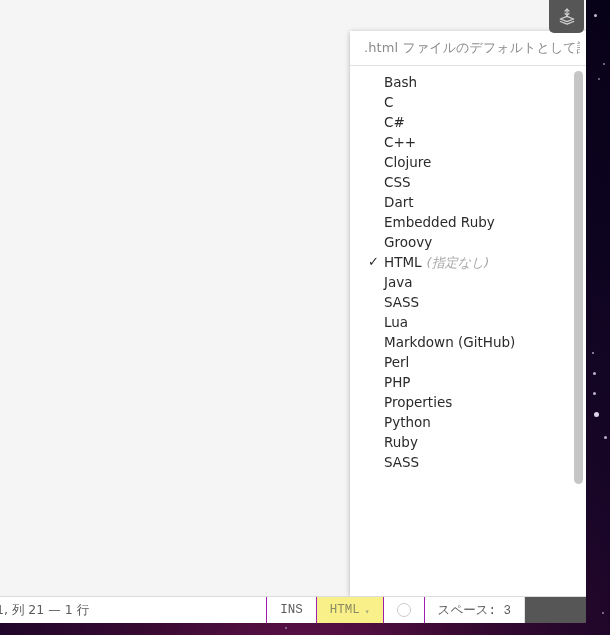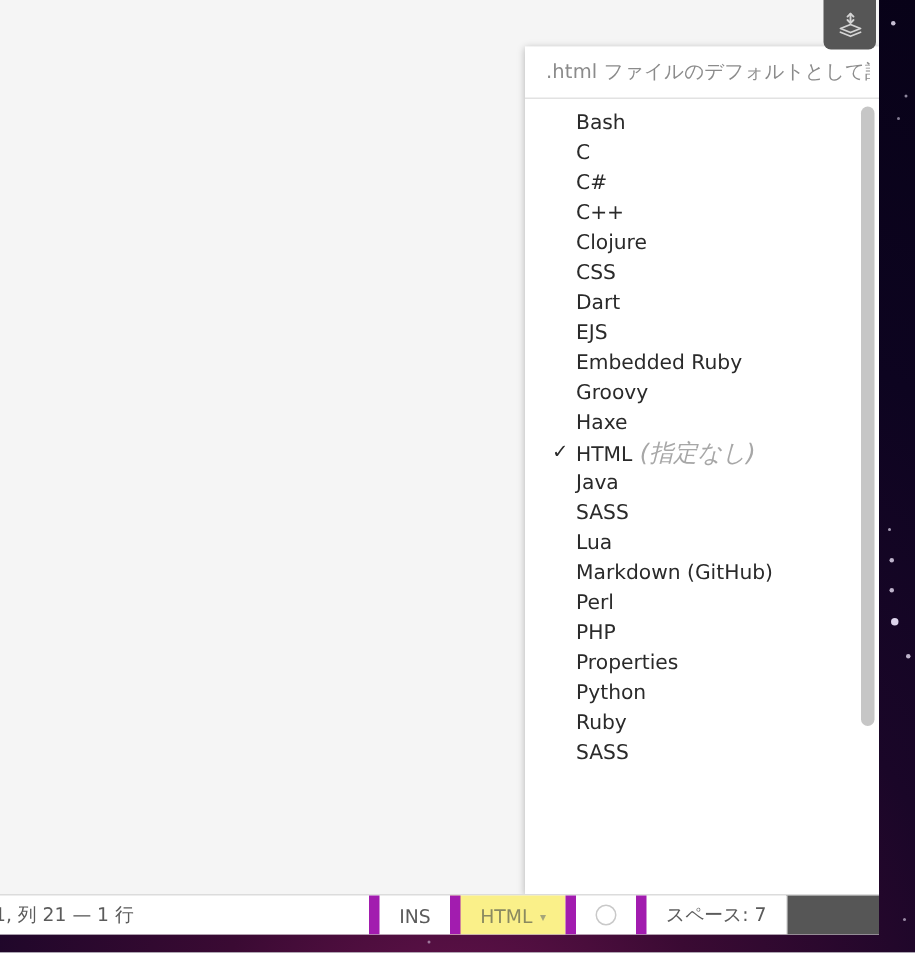--- a/index.html
+++ b/index.html
@@ -124,21 +124,21 @@
     left: 18px;
     top: 0;
     width: 14px;
     font-size: 13px;
     color: #2a2a2a;
     line-height: 20px;
   }
   .dd-sub {
     font-style: italic;
     color: #a7a7a7;
-    font-size: 16px;
+    font-size: 13px;
     margin-left: 5px;
   }
 
   
   .dd-scroll-track {
     position: absolute;
     right: 3px;
     top: 36px;
     width: 9px;
     height: 528px;
@@ -177,23 +177,24 @@
     padding-left: 0px;
     margin-left: -4px;
     white-space: nowrap;
   }
   .sb-spacer { flex: 1 1 auto; }
   .sb-cell {
     display: flex;
     align-items: center;
     justify-content: center;
     padding: 0 13px;
-    border-left: 7px solid #a21caf;
+    border-left: 1px solid #a21caf;
     white-space: nowrap;
     cursor: pointer;
+    font-family: Liberation Mono, monospace;
   }
   .sb-grammar {
     background: #faf089;
     color: #8a8a60;
     gap: 5px;
   }
   .sb-caret {
     font-size: 8px;
     color: #a5a57a;
     transform: translateY(1px);
@@ -252,24 +253,22 @@
       </div>
 
       <div class="dd-list" id="dd-list">
           <div class="dd-item"><span>Bash</span></div>
           <div class="dd-item"><span>C</span></div>
           <div class="dd-item"><span>C#</span></div>
           <div class="dd-item"><span>C++</span></div>
           <div class="dd-item"><span>Clojure</span></div>
           <div class="dd-item"><span>CSS</span></div>
           <div class="dd-item"><span>Dart</span></div>
-          <div class="dd-item"><span>EJS</span></div>
           <div class="dd-item"><span>Embedded Ruby</span></div>
           <div class="dd-item"><span>Groovy</span></div>
-          <div class="dd-item"><span>Haxe</span></div>
           <div class="dd-item"><span class="dd-check">✓</span><span>HTML</span><span class="dd-sub">(指定なし)</span></div>
           <div class="dd-item"><span>Java</span></div>
           <div class="dd-item"><span>SASS</span></div>
           <div class="dd-item"><span>Lua</span></div>
           <div class="dd-item"><span>Markdown (GitHub)</span></div>
           <div class="dd-item"><span>Perl</span></div>
           <div class="dd-item"><span>PHP</span></div>
           <div class="dd-item"><span>Properties</span></div>
           <div class="dd-item"><span>Python</span></div>
           <div class="dd-item"><span>Ruby</span></div>
@@ -285,18 +284,18 @@
       <div class="sb-left">1, 列 21 — 1 行</div>
       <div class="sb-spacer"></div>
       <div class="sb-cell">INS</div>
       <div class="sb-cell sb-grammar">
         <span>HTML</span>
         <span class="sb-caret">▾</span>
       </div>
       <div class="sb-cell">
         <span class="sb-circle"></span>
       </div>
-      <div class="sb-cell">スペース: 7</div>
+      <div class="sb-cell">スペース: 3</div>
       <div class="sb-end"></div>
     </div>
 
   </div>
 </div>
 
 </body></html>

